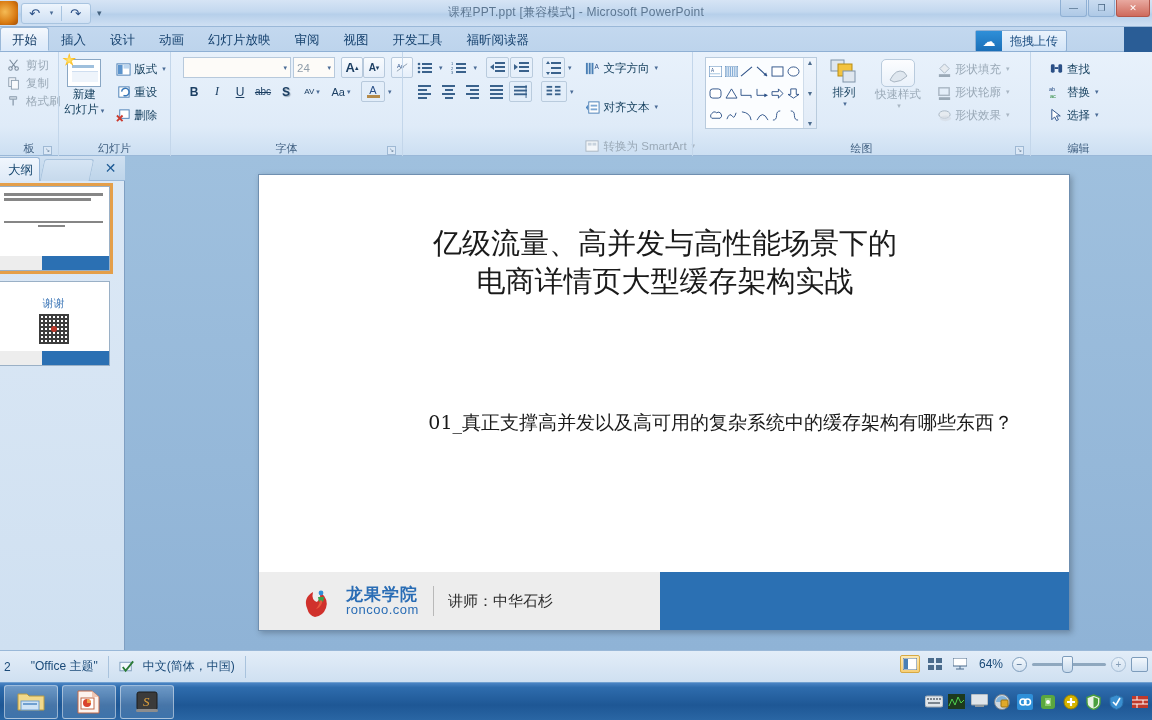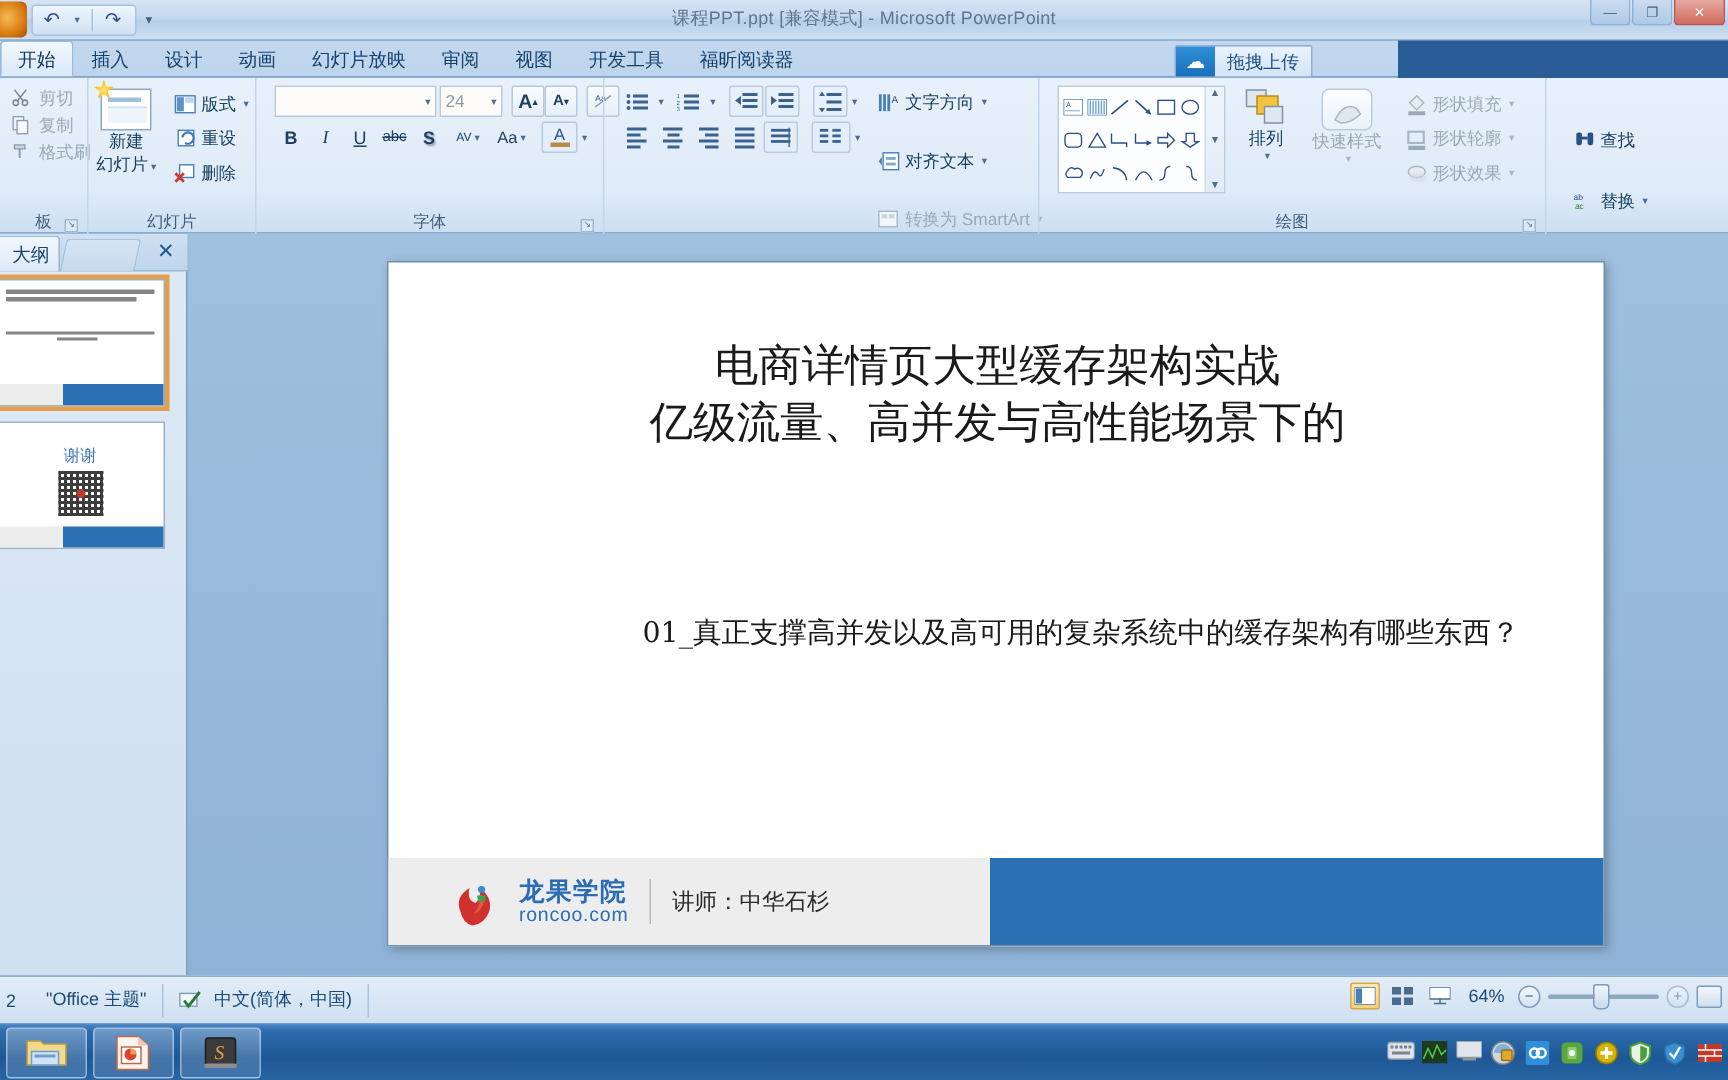--- a/index.html
+++ b/index.html
@@ -52,21 +52,21 @@
     width: 27px; height: 17px; border-radius: 0 0 3px 3px;
     background: linear-gradient(to bottom,#cadcf0,#aec9e6);
     border:1px solid #8fb0d4; border-top:none;
     display:flex; align-items:center; justify-content:center;
     font-size: 9px; color:#44627f;
   }
   .win-ctrl.close { background: linear-gradient(to bottom,#e8a9a0,#cf6a5c); border-color:#b3564a; color:#fff; width:34px; }
 
   
   .tabstrip {
-    position: absolute; left: 0; top: 27px; width: 932px; height: 25px;
+    position: absolute; left: 0; top: 27px; width: 1124px; height: 25px;
     background: linear-gradient(to bottom,#c3d8ef,#bdd4ec);
     border-bottom: 1px solid #8fb0d4;
     display: flex; align-items: flex-end;
   }
   .tab {
     height: 24px; line-height: 24px; padding: 0 11px;
     font-size: 12.5px; color: #15416e; cursor: default;
     border: 1px solid transparent;
   }
   .tab.active {
@@ -186,21 +186,21 @@
                   justify-content:space-between; align-items:center; padding:1px 0;
                   background:linear-gradient(to bottom,#eff5fc,#e1ebf7); }
   .shape-scroll span { font-size:7px; color:#4d6c8e; }
   .arrange-ico { width:30px; height:26px; position:relative; }
   .qs-ico {
     width: 34px; height: 28px; border:1px solid #b9cbdd; border-radius:5px;
     background: linear-gradient(to bottom,#fcfdff,#e9f1fa);
   }
 
   
-  .edit-col { display:flex; flex-direction:column; gap:21px; padding-top:2px;margin-top:24px; }
+  .edit-col { display:flex; flex-direction:column; gap:3px; padding-top:2px; }
 
   
   .workspace {
     position: absolute; left:0; top:156px; width:1152px; height:494px;
     background: linear-gradient(to bottom,#9fc0de,#8fb3d6);
   }
   .panel {
     position:absolute; left:0; top:0; width:125px; height:494px;
     background: linear-gradient(to bottom,#dde9f6,#cfe0f1);
     border-right:1px solid #7f9fc2;
@@ -938,22 +938,22 @@
             <div class="t-foot"></div>
             <div class="t-foot-blue"></div>
           </div>
         </div>
       </div>
     </div>
 
     <div class="slide-area">
       <div class="slide">
         <div class="slide-title">
+          <div>亿级流量、高并发与高性能场景下的</div>
           <div>电商详情页大型缓存架构实战</div>
-          <div>亿级流量、高并发与高性能场景下的</div>
         </div>
         <div class="slide-sub">01_真正支撑高并发以及高可用的复杂系统中的缓存架构有哪些东西？</div>
         <div class="slide-footer">
           <div class="footer-blue"></div>
           <div class="logo-wrap">
             <div class="logo-mark">
               <svg width="40" height="34" viewBox="0 0 40 34">
                 <path d="M6 24 q-4-10 6-16 q-2 8 4 10 q4-4 3-10 q9 7 6 16 q-3 8-11 9 q-6-1-8-9z" fill="#d0312c"></path>
                 <path d="M19 12 q3 2 2 7 q-2 5-6 6 q5-6 4-13z" fill="#e8573f"></path>
                 <circle cx="20" cy="9" r="2.4" fill="#2f8fd8"></circle>

